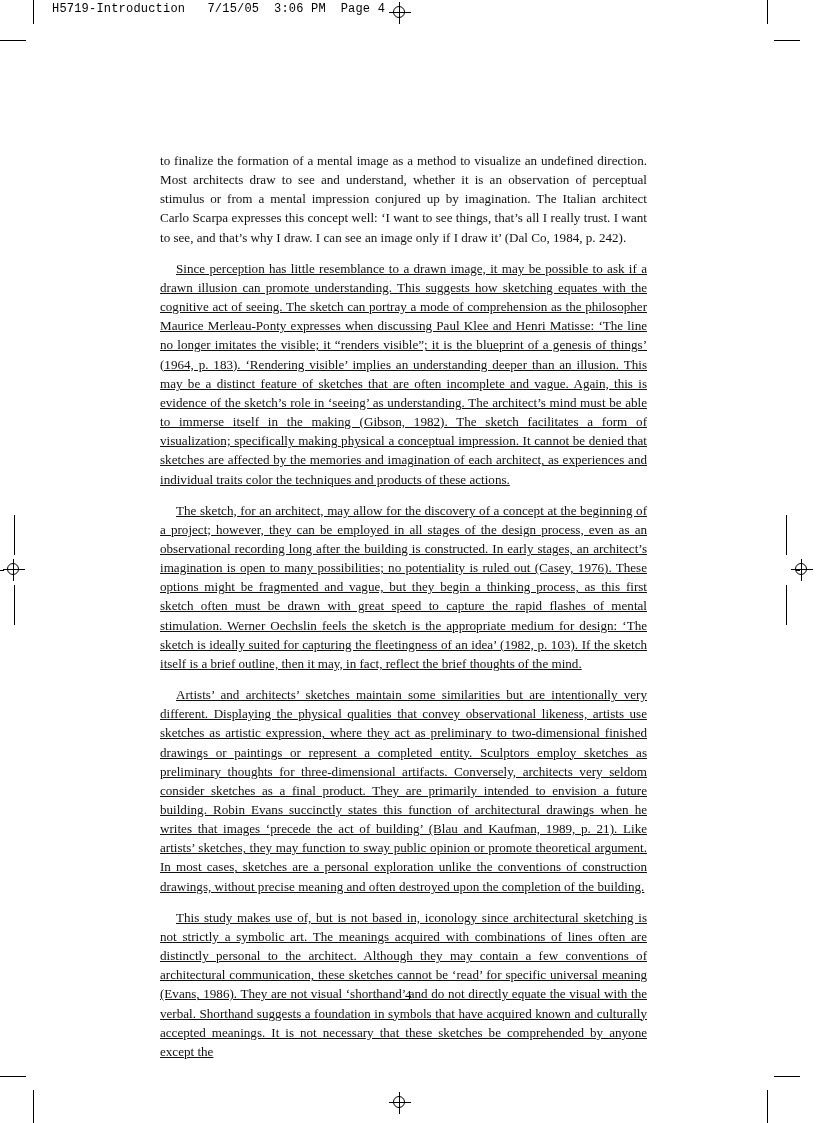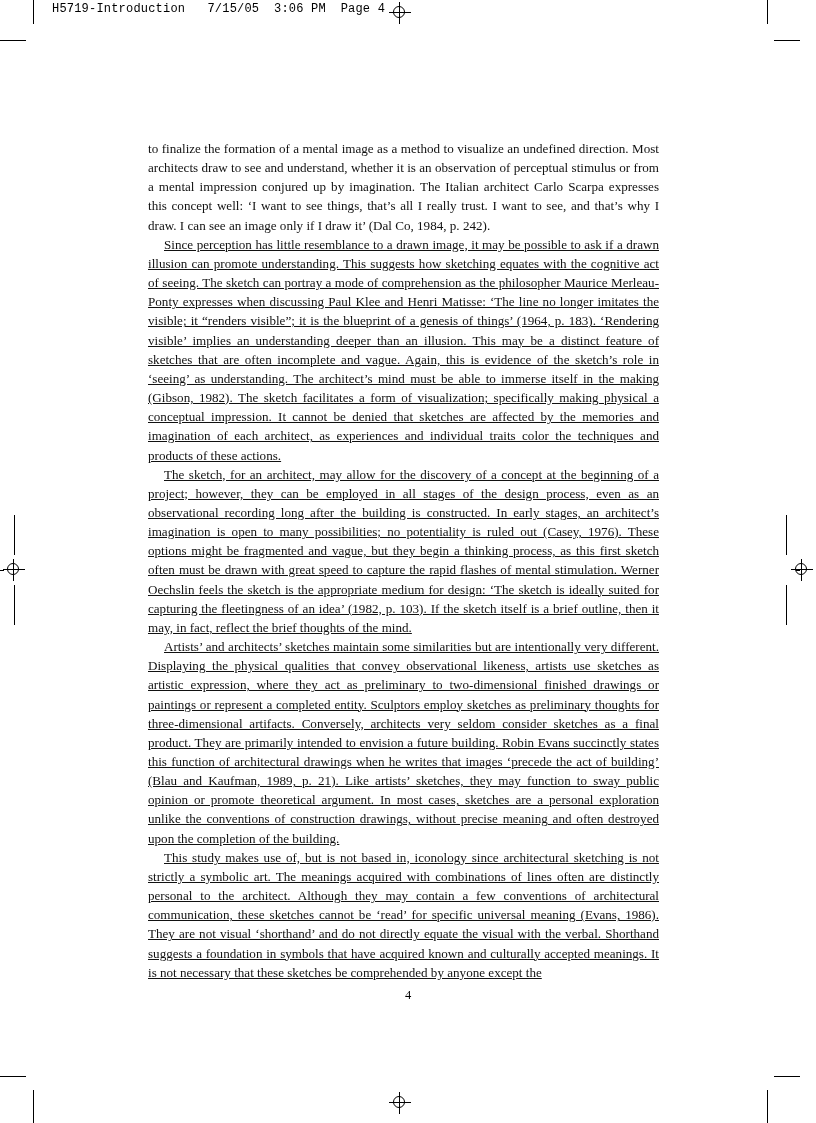--- a/index.html
+++ b/index.html
@@ -70,21 +70,21 @@
     left: 148px;
     top: 139px;
     width: 511px;
     font-size: 13.1px;
     line-height: 19.15px;
     text-align: justify;
     text-justify: inter-word;
     color: #111;
   }
   .page-text p {
-    margin: 0;
+    margin: 12px;
     text-indent: 0;
   }
   .page-text p + p {
     text-indent: 16px;
     text-decoration: underline;
   }
 
   .folio {
     position: absolute;
     left: 0;

